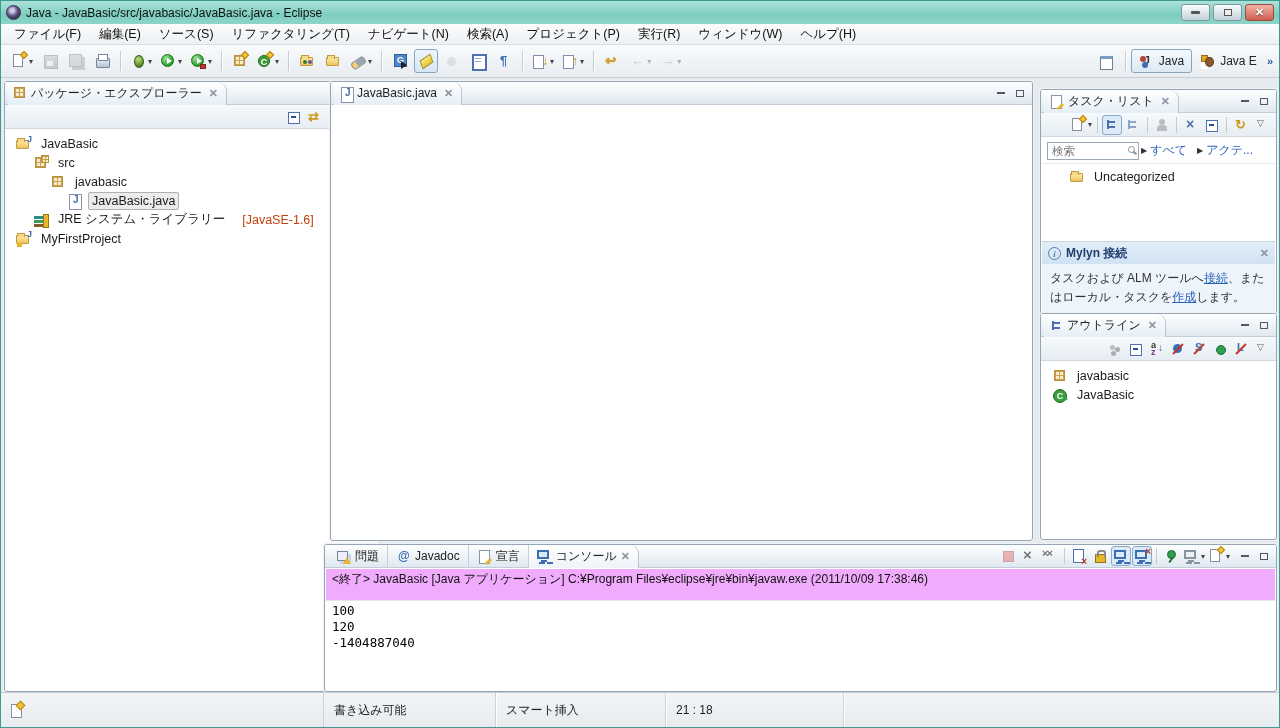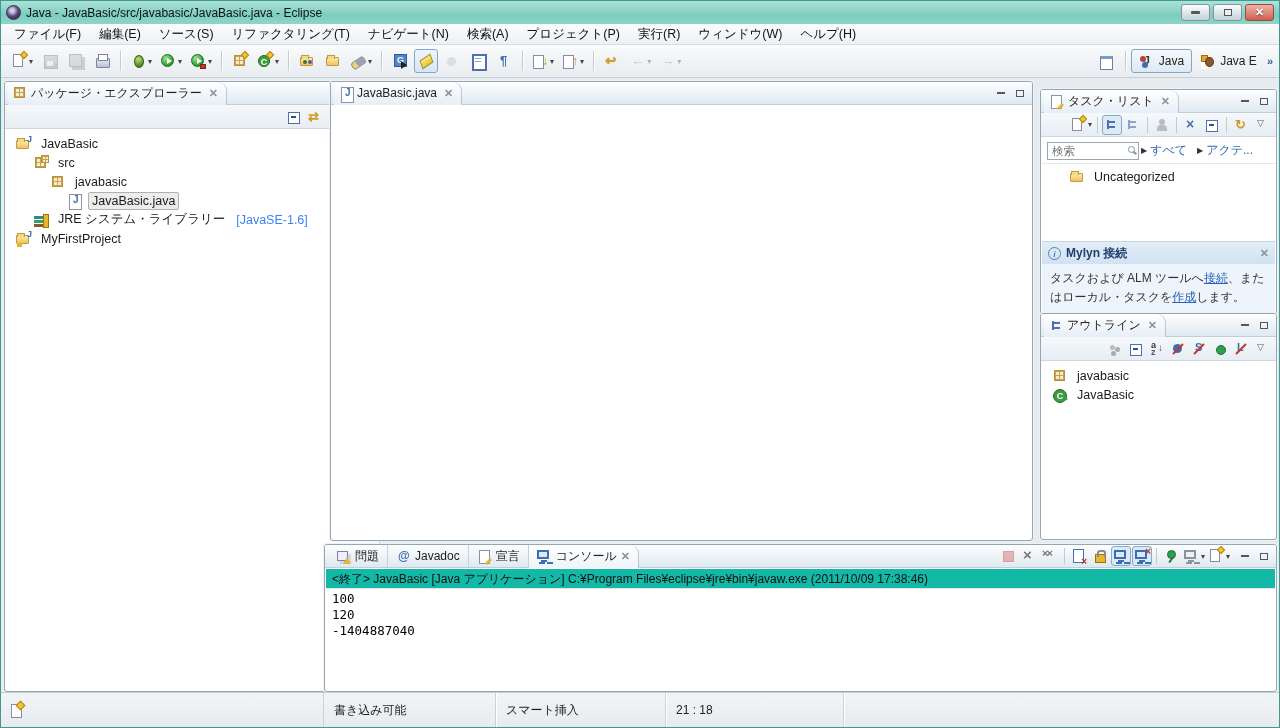--- a/index.html
+++ b/index.html
@@ -135,21 +135,21 @@
   .ptools{height:24px;display:flex;align-items:center;justify-content:flex-end;gap:1px;
     background:linear-gradient(#f6f9fb,#e6edf3);border-bottom:1px solid #cfd8e0;padding:0 4px;}
   .ptools .vbtn{height:20px;min-width:20px;display:inline-flex;align-items:center;justify-content:center;border:1px solid transparent;border-radius:3px;}
   .ptools .vbtn.pressed{background:#dceaf7;border-color:#89a9c8;}
   .ptools .vsep{width:1px;height:16px;background:#c4cad2;margin:0 3px;}
   .pbody{position:absolute;left:1px;right:1px;bottom:1px;background:#fff;overflow:hidden;}
   
   .titem{display:flex;align-items:center;gap:5px;height:19px;font-size:12.5px;color:#1a1a1a;white-space:nowrap;}
   .titem .lbl{padding:1px 3px;border:1px solid transparent;}
   .titem.sel .lbl{background:#ececec;border:1px solid #b0b0b0;border-radius:2px;}
-  .titem .sfx{color:#3b82f6;margin-left:2px;}
+  .titem .sfx{color:#c2410c;margin-left:8px;}
   .ti{display:inline-block;width:16px;height:16px;position:relative;flex:none;}
   .ti-java-project .folder,.ti-java-project-closed .folder{left:0;}
   .ti-java-project::after,.ti-java-project-closed::after{content:"J";position:absolute;right:0px;top:-2px;font-size:9px;font-weight:bold;color:#3f6fb0;}
   .ti-java-project-closed::before{content:"";position:absolute;left:1px;bottom:0;width:5px;height:4px;background:#e8b62c;z-index:2;}
   .ti-source-folder::after{content:"";position:absolute;right:0;top:0;width:6px;height:6px;background:#f7eccb;border:1px solid #b98f3e;
     background-image:linear-gradient(#c9a44f 1px,transparent 1px),linear-gradient(90deg,#c9a44f 1px,transparent 1px);background-size:3px 3px;}
   .ti-package .grid{left:2px;top:2px;}
   .ti-java-file::before{content:"";position:absolute;left:2px;top:1px;width:11px;height:14px;background:#fff;border:1px solid #8a93a8;}
   .ti-java-file::after{content:"J";position:absolute;left:6px;top:1px;font-size:10px;font-weight:bold;color:#3f6fb0;}
   .ti-library::before{content:"";position:absolute;left:1px;top:4px;width:12px;height:3px;background:#2e8b8b;box-shadow:0 4px 0 #3a9e5f,0 8px 0 #8a5a2a;}
@@ -182,21 +182,21 @@
   .ctab{display:flex;align-items:center;gap:4px;font-size:12px;color:#222;padding:3px 8px;height:23px;
     border-right:1px solid #c5d0da;}
   .ctab.active{background:linear-gradient(#ffffff,#eef3f8);border-right:1px solid #b8c5d2;border-radius:2px 9px 0 0;}
   .ctab .x{color:#8a93a0;font-size:11px;font-weight:bold;}
   .ct{display:inline-block;width:15px;height:15px;position:relative;flex:none;}
   .ct-problems::before{content:"";position:absolute;left:1px;top:2px;width:9px;height:8px;background:#eef;border:1px solid #7a84a0;box-shadow:3px 3px 0 #cdd6e4;}
   .ct-problems::after{content:"";position:absolute;right:0;bottom:0;border-left:4px solid transparent;border-right:4px solid transparent;border-bottom:7px solid #e8b62c;}
   .ct-javadoc::before{content:"@";position:absolute;left:2px;top:0px;color:#3b6fb5;font-size:12px;font-weight:bold;}
   .ct-declaration::before{content:"";position:absolute;left:2px;top:1px;width:9px;height:12px;background:#fff;border:1px solid #8a93a8;}
   .ct-declaration::after{content:"";position:absolute;right:0;bottom:1px;width:7px;height:3px;background:#e8b62c;transform:rotate(-45deg);}
-  #console-header{height:20px;line-height:20px;padding:0 6px;font-size:12px;color:#111;background:#14b8a6;border-bottom:1px solid #e6e6e6;white-space:nowrap;}
+  #console-header{height:32px;line-height:20px;padding:0 6px;font-size:12px;color:#111;background:#f0abfc;border-bottom:1px solid #e6e6e6;white-space:nowrap;}
   #console-out{font-family:"DejaVu Sans Mono","Liberation Mono",monospace;font-size:12.5px;color:#000;padding:2px 6px;line-height:16px;}
   
   #statusbar{position:absolute;left:0;right:0;bottom:0;height:35px;background:linear-gradient(#f2f4f6,#e8ebee);
     border-top:1px solid #c5ccd3;display:flex;align-items:stretch;font-size:12px;color:#222;}
   .sb-cell{display:flex;align-items:center;padding:0 10px;border-right:1px solid #cdd2d8;box-shadow:1px 0 0 #fff;}
   #sb-left{width:323px;border-right:1px solid #cdd2d8;display:flex;align-items:center;padding:0 8px;}
   .ic-fastview::before{content:"";position:absolute;left:2px;top:2px;width:9px;height:12px;background:#fff;border:1px solid #8a8aa8;}
   .ic-fastview::after{content:"";position:absolute;right:1px;top:0;width:5px;height:5px;background:#f2c23d;border:1px solid #b8860b;transform:rotate(45deg);}
 </style>
 </head>

